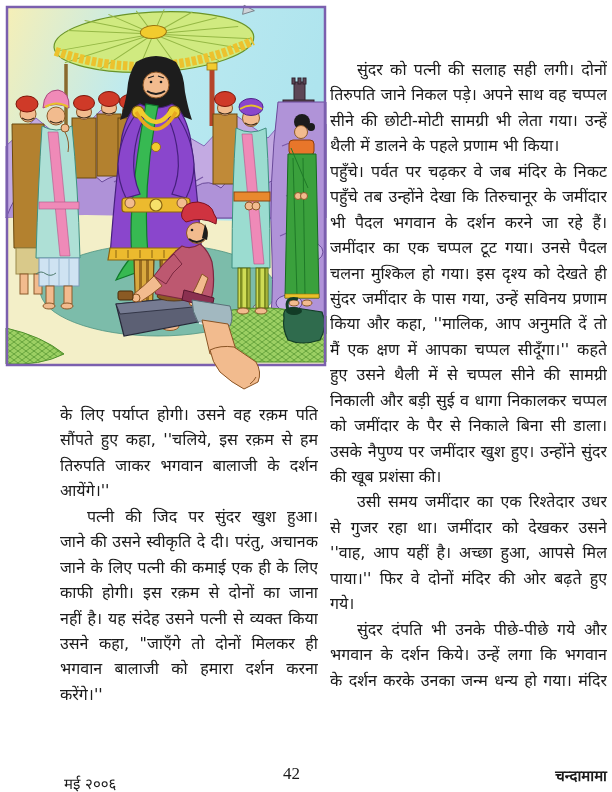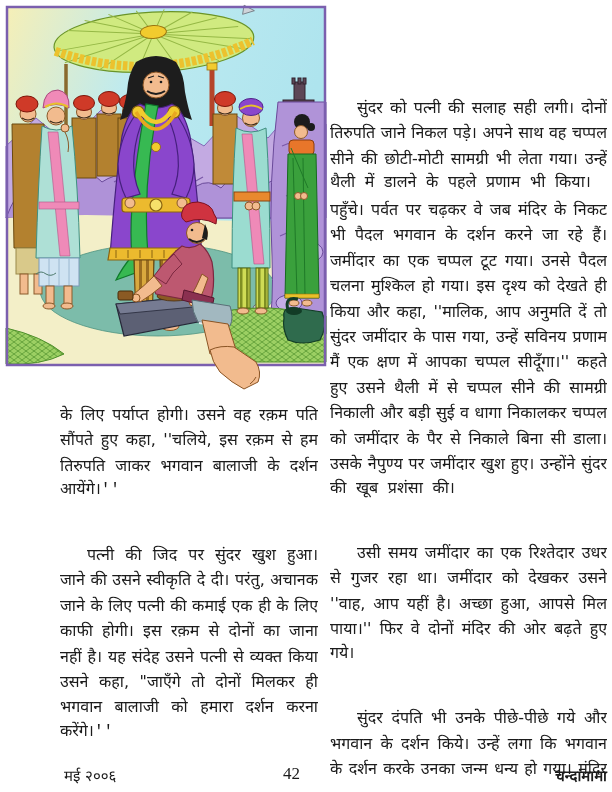--- a/index.html
+++ b/index.html
@@ -6,24 +6,24 @@
   body{
     width:612px;height:792px;position:relative;background:#ffffff;
     font-family:"DejaVu Sans",sans-serif;color:#1b1b1b;overflow:hidden;
   }
   .illustration-wrap{position:absolute;left:6px;top:6px;width:320px;height:392px;}
   .illustration-wrap svg{display:block;overflow:visible;}
   .col{position:absolute;font-size:16px;line-height:25.45px;}
   #left-col{left:60px;top:402px;width:258px;}
   #right-col{left:330px;top:57px;width:277px;}
   .line{height:25.45px;overflow:hidden;text-align:justify;text-align-last:justify;white-space:normal;}
-  .line.indent{text-indent:27px;margin-top:38px;}
-  .line.end{text-align-last:left;font-family:Liberation Mono, monospace;}
+  .line.indent{text-indent:27px;}
+  .line.end{text-align-last:left;}
   .footer{position:absolute;top:763px;left:0;width:612px;height:24px;font-size:15px;}
-  .footer .issue{position:absolute;left:64px;top:2px;}
+  .footer .issue{position:absolute;left:64px;top:10px;}
   .footer .pagenum{position:absolute;left:283px;width:40px;text-align:left;top:1px;
     font-family:"Liberation Serif",serif;font-size:17px;}
   .footer .magazine{position:absolute;right:5px;top:2px;font-weight:bold;}
 </style>
 </head>
 <body>
 
 <div class="illustration-wrap">
 <svg width="320" height="392" viewBox="0 0 320 392">
   <defs>
@@ -261,25 +261,26 @@
     <div class="line">उसने कहा, "जाएँगे तो दोनों मिलकर ही जायेंगे।</div>
     <div class="line">भगवान बालाजी को हमारा दर्शन करना स्वीकार्य</div>
     <div class="line end">करेंगे।''</div>
   </div>
 <div id="right-col" class="col">
     <div class="line indent">सुंदर को पत्नी की सलाह सही लगी। दोनों</div>
     <div class="line">तिरुपति जाने निकल पड़े। अपने साथ वह चप्पल</div>
     <div class="line">सीने की छोटी-मोटी सामग्री भी लेता गया। उन्हें</div>
     <div class="line end">थैली में डालने के पहले प्रणाम भी किया।</div>
     <div class="line">पहुँचे। पर्वत पर चढ़कर वे जब मंदिर के निकट</div>
+    <div class="line">पहुँचे तब उन्होंने देखा कि तिरुचानूर के जमींदार</div>
     <div class="line">भी पैदल भगवान के दर्शन करने जा रहे हैं। उसके</div>
     <div class="line">जमींदार का एक चप्पल टूट गया। उनसे पैदल</div>
     <div class="line">चलना मुश्किल हो गया। इस दृश्य को देखते ही</div>
+    <div class="line">सुंदर जमींदार के पास गया, उन्हें सविनय प्रणाम</div>
     <div class="line">किया और कहा, ''मालिक, आप अनुमति दें तो</div>
-    <div class="line">सुंदर जमींदार के पास गया, उन्हें सविनय प्रणाम</div>
     <div class="line">मैं एक क्षण में आपका चप्पल सीदूँगा।'' कहते</div>
     <div class="line">हुए उसने थैली में से चप्पल सीने की सामग्री</div>
     <div class="line">निकाली और बड़ी सुई व धागा निकालकर चप्पल</div>
     <div class="line">को जमींदार के पैर से निकाले बिना सी डाला।</div>
     <div class="line">उसके नैपुण्य पर जमींदार खुश हुए। उन्होंने सुंदर</div>
     <div class="line end">की खूब प्रशंसा की।</div>
     <div class="line indent">उसी समय जमींदार का एक रिश्तेदार उधर</div>
     <div class="line">से गुजर रहा था। जमींदार को देखकर उसने कहा,</div>
     <div class="line">''वाह, आप यहीं है। अच्छा हुआ, आपसे मिल</div>
     <div class="line">पाया।'' फिर वे दोनों मंदिर की ओर बढ़ते हुए</div>

